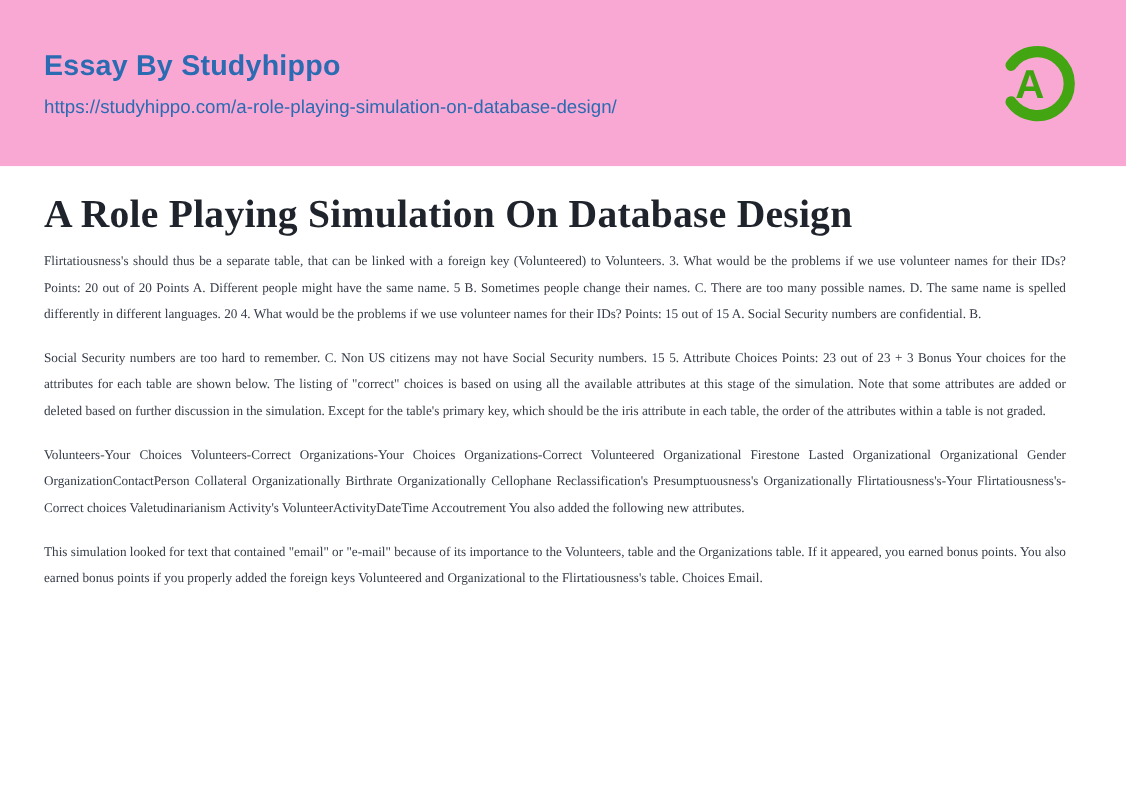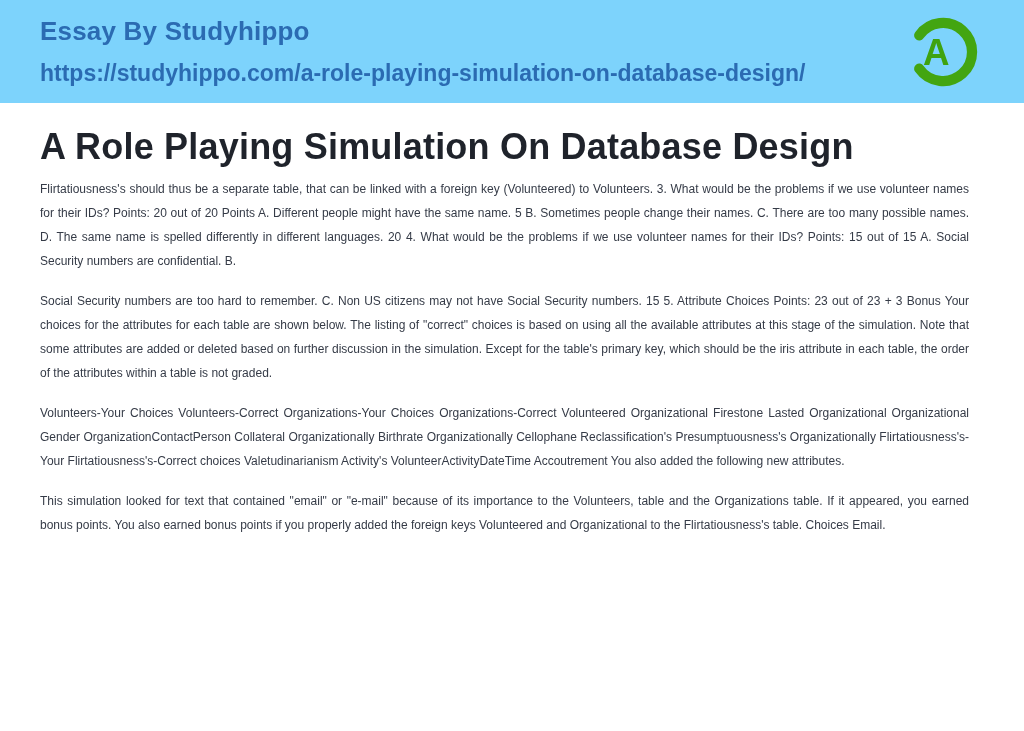--- a/index.html
+++ b/index.html
@@ -8,48 +8,49 @@
     background: #ffffff;
     font-family: "Liberation Sans", sans-serif;
   }
   .page {
     width: 1024px;
     height: 731px;
     background: #ffffff;
     overflow: hidden;
   }
   .header {
-    height: 103px;
-    background: #7dd3fc;
+    height: 151px;
+    background: #f9a8d4;
     display: flex;
     align-items: center;
     justify-content: space-between;
     padding: 0 40px;
   }
   .site-title {
     color: #2b6bb2;
     font-size: 26px;
     font-weight: 700;
     letter-spacing: 0.2px;
   }
   .page-url {
     color: #2b6bb2;
-    font-size: 23px;
-    font-weight: 700;
+    font-size: 17px;
+    font-weight: 400;
     margin-top: 13px;
     text-decoration: none;
     display: inline-block;
   }
   .logo {
     width: 82px;
     height: 82px;
     flex: 0 0 auto;
   }
   .main {
     padding: 25px 55px 0 40px;
+    font-family: Liberation Serif, serif;
   }
   h1.article-title {
     color: #1f232b;
     font-size: 36px;
     font-weight: 800;
     line-height: 1.05;
     letter-spacing: 0.2px;
     margin-bottom: 11px;
   }
   p.article-paragraph {

